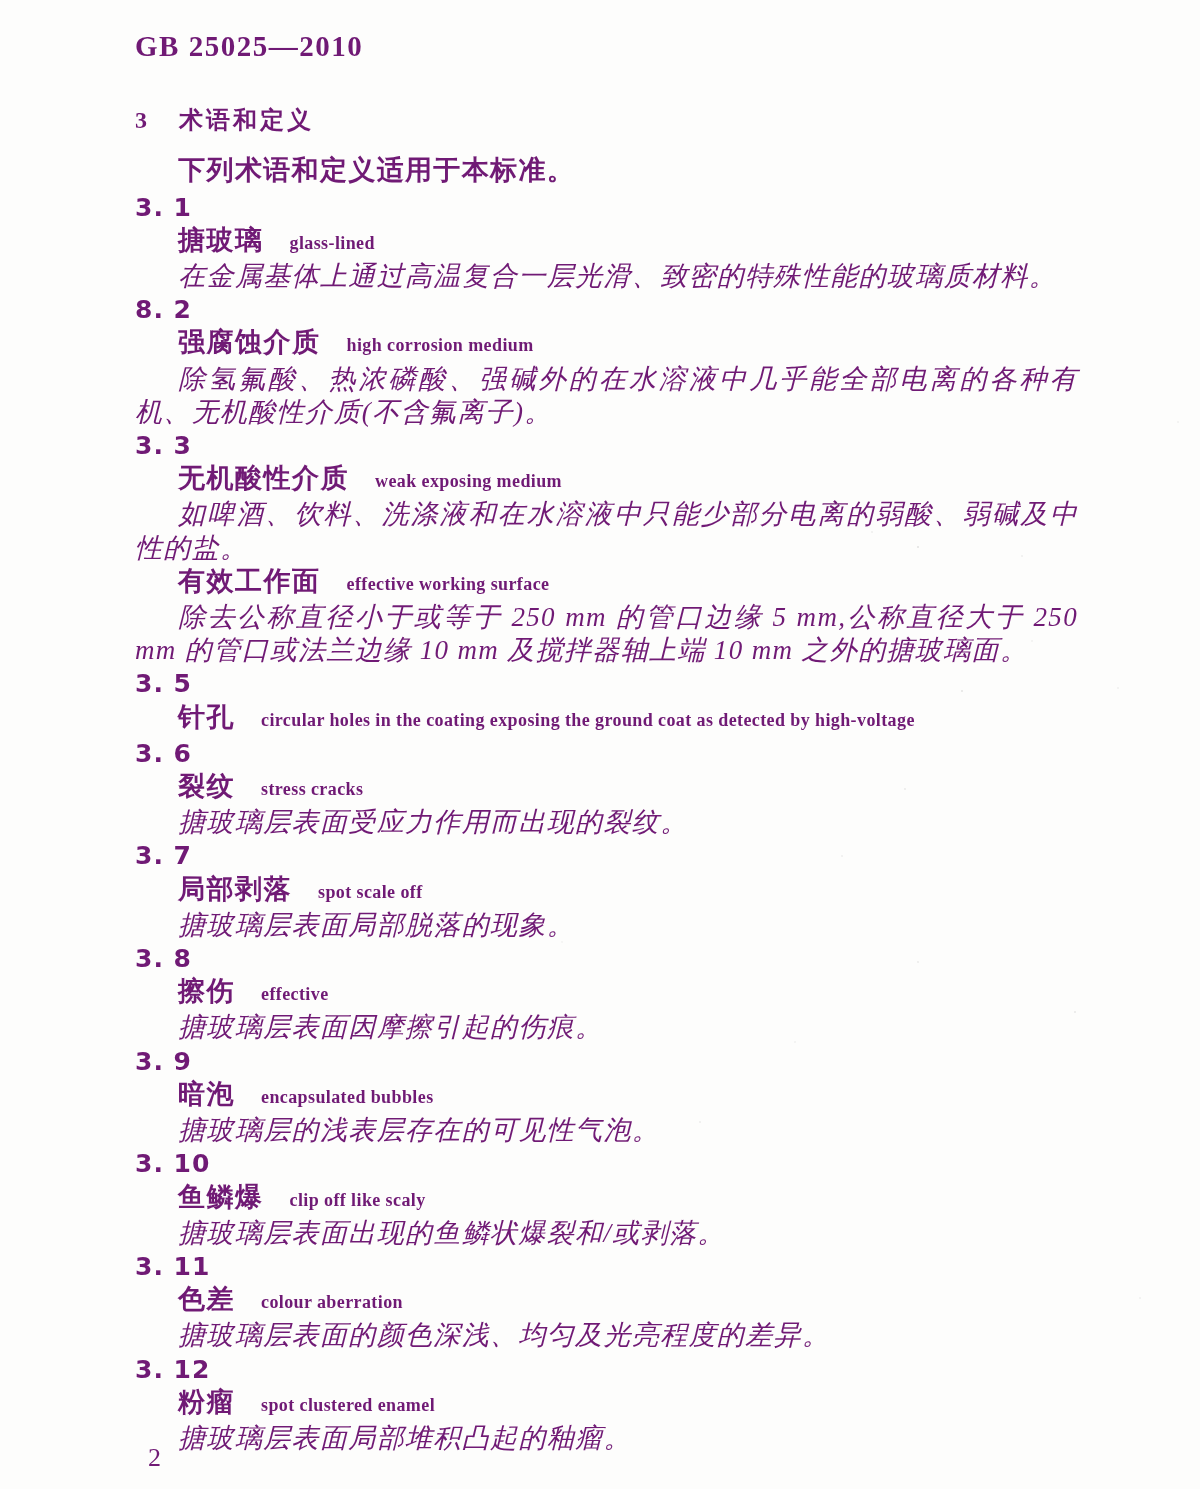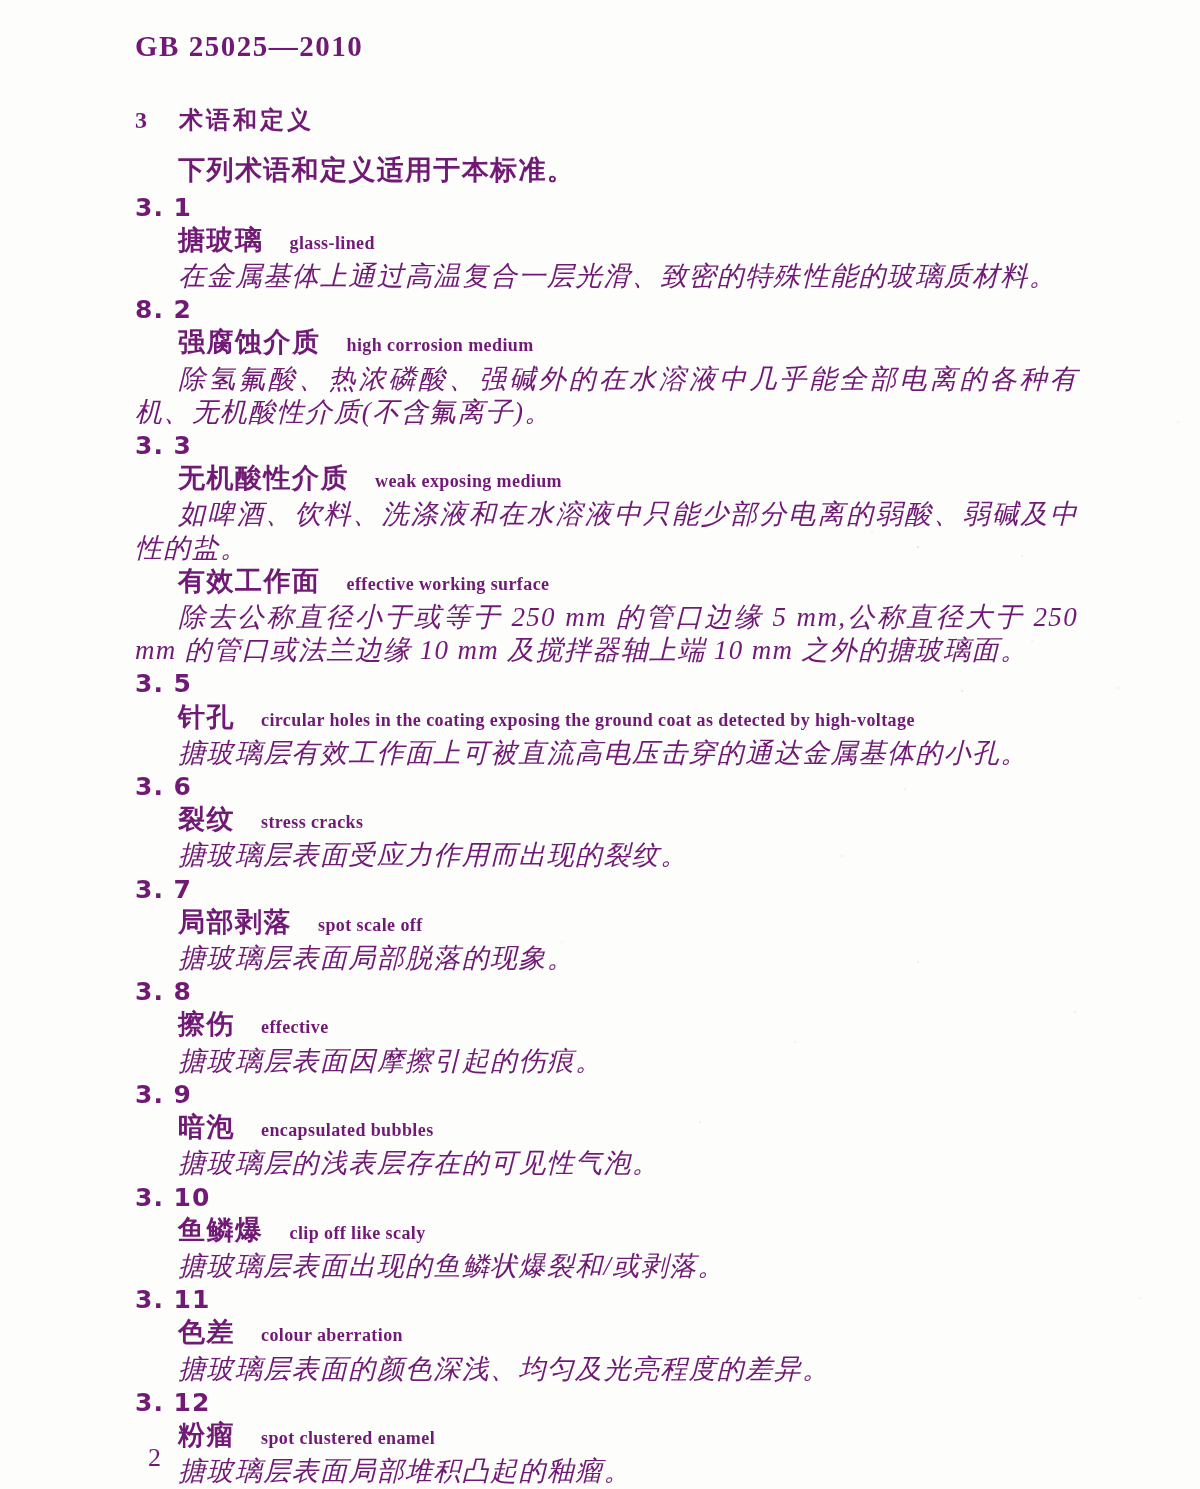--- a/index.html
+++ b/index.html
@@ -98,21 +98,20 @@
     </div>
 
     <div class="term-block">
       <div class="term-line"><span class="zh">有效工作面</span><span class="en">effective working surface</span></div>
       <p class="def">除去公称直径小于或等于 250 mm 的管口边缘 5 mm,公称直径大于 250 mm 的管口或法兰边缘 10 mm 及搅拌器轴上端 10 mm 之外的搪玻璃面。</p>
     </div>
 
     <div class="term-block">
       <div class="term-num">3. 5</div>
       <div class="term-line"><span class="zh">针孔</span><span class="en">circular holes in the coating exposing the ground coat as detected by high-voltage</span></div>
-      <p class="def">搪玻璃层有效工作面上可被直流高电压击穿的通达金属基体的小孔。</p>
     </div>
 
     <div class="term-block">
       <div class="term-num">3. 6</div>
       <div class="term-line"><span class="zh">裂纹</span><span class="en">stress cracks</span></div>
       <p class="def">搪玻璃层表面受应力作用而出现的裂纹。</p>
     </div>
 
     <div class="term-block">
       <div class="term-num">3. 7</div>

